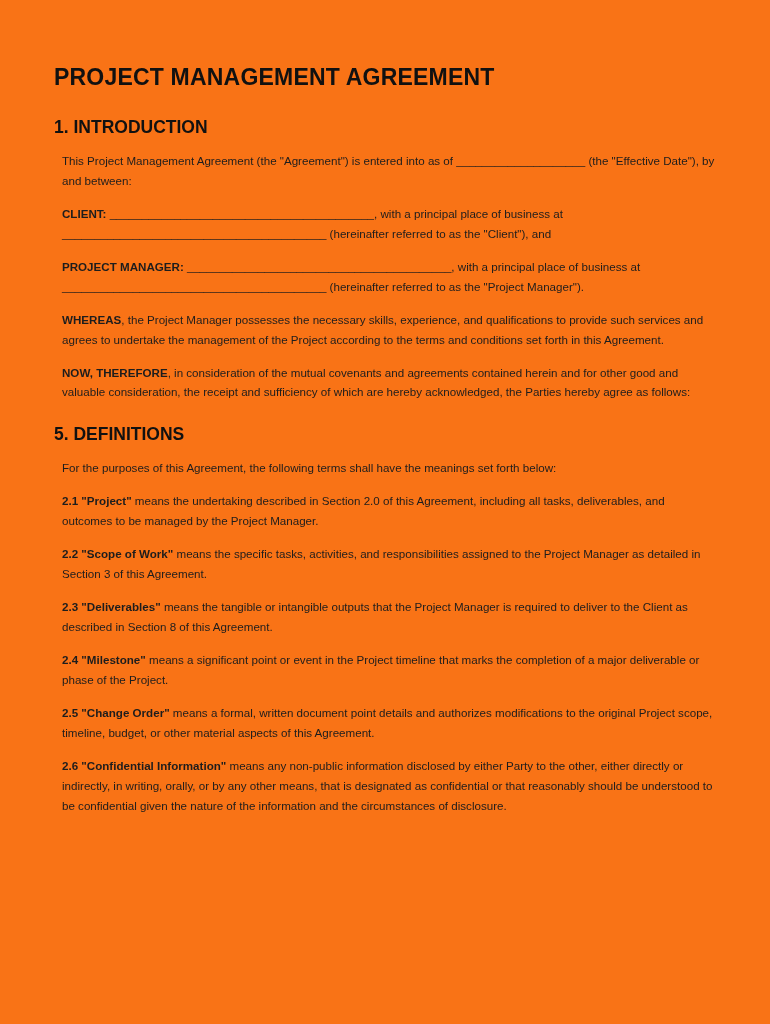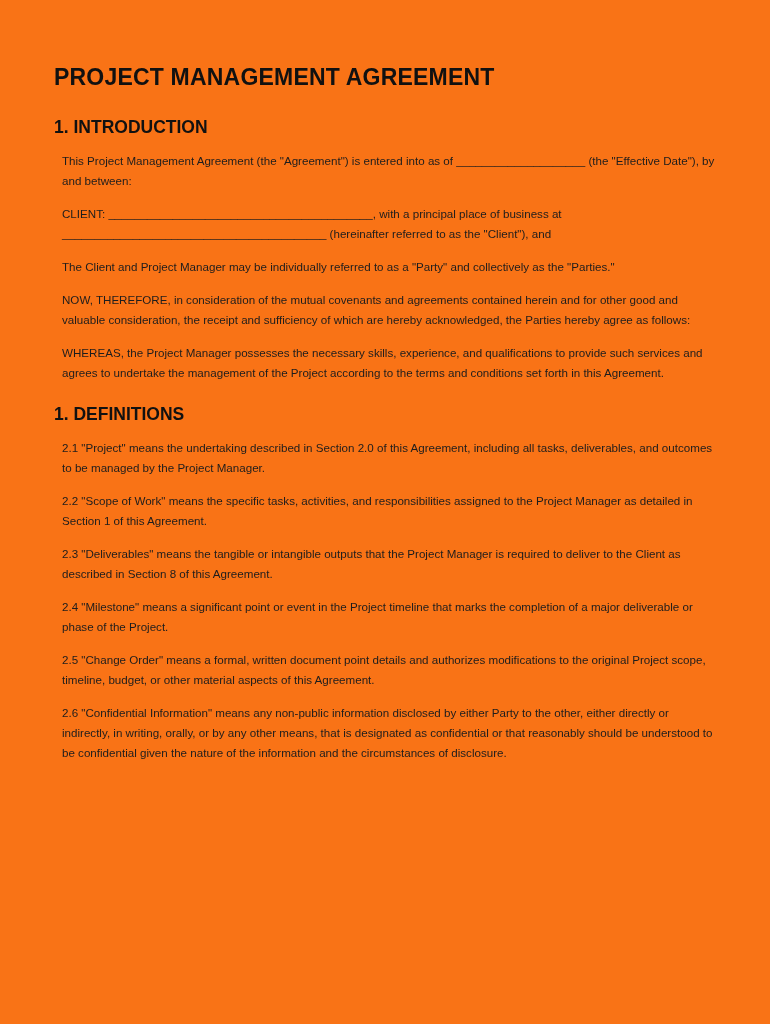--- a/index.html
+++ b/index.html
@@ -37,43 +37,44 @@
     color: #111111;
   }
   p.para {
     font-size: 11.6px;
     line-height: 1.72;
     margin: 0 0 13px 8px;
     color: #1d1d1d;
     text-align: left;
   }
   .b {
-    font-weight: normal;
+    font-weight: bold;
   }
   .section-block {
     margin: 0;
   }
 </style>
 </head>
 <body>
 
 <div class="page">
   <h1 class="doc-title">PROJECT MANAGEMENT AGREEMENT</h1>
   <div id="sections-root">
       <div class="section-block">
         <h2 class="heading">1. INTRODUCTION</h2>
         <p class="para"><span>This Project Management Agreement (the "Agreement") is entered into as of ____________________ (the "Effective Date"), by and between:</span></p>
         <p class="para"><span class="b">CLIENT:</span><span> _________________________________________, with a principal place of business at _________________________________________ (hereinafter referred to as the "Client"), and</span></p>
-        <p class="para"><span>The Client and Project Manager may be individually referred to as a "Party" and collectively as the "Parties."</span></p>
+        <p class="para"><span class="b">PROJECT MANAGER:</span><span> _________________________________________, with a principal place of business at _________________________________________ (hereinafter referred to as the "Project Manager").</span></p>
+        <p class="para"><span class="b">WHEREAS</span><span>, the Project Manager possesses the necessary skills, experience, and qualifications to provide such services and agrees to undertake the management of the Project according to the terms and conditions set forth in this Agreement.</span></p>
         <p class="para"><span class="b">NOW, THEREFORE</span><span>, in consideration of the mutual covenants and agreements contained herein and for other good and valuable consideration, the receipt and sufficiency of which are hereby acknowledged, the Parties hereby agree as follows:</span></p>
-        <p class="para"><span class="b">WHEREAS</span><span>, the Project Manager possesses the necessary skills, experience, and qualifications to provide such services and agrees to undertake the management of the Project according to the terms and conditions set forth in this Agreement.</span></p>
       </div>
       <div class="section-block">
-        <h2 class="heading">1. DEFINITIONS</h2>
+        <h2 class="heading">5. DEFINITIONS</h2>
+        <p class="para"><span>For the purposes of this Agreement, the following terms shall have the meanings set forth below:</span></p>
         <p class="para"><span class="b">2.1 "Project"</span><span> means the undertaking described in Section 2.0 of this Agreement, including all tasks, deliverables, and outcomes to be managed by the Project Manager.</span></p>
-        <p class="para"><span class="b">2.2 "Scope of Work"</span><span> means the specific tasks, activities, and responsibilities assigned to the Project Manager as detailed in Section 1 of this Agreement.</span></p>
+        <p class="para"><span class="b">2.2 "Scope of Work"</span><span> means the specific tasks, activities, and responsibilities assigned to the Project Manager as detailed in Section 3 of this Agreement.</span></p>
         <p class="para"><span class="b">2.3 "Deliverables"</span><span> means the tangible or intangible outputs that the Project Manager is required to deliver to the Client as described in Section 8 of this Agreement.</span></p>
         <p class="para"><span class="b">2.4 "Milestone"</span><span> means a significant point or event in the Project timeline that marks the completion of a major deliverable or phase of the Project.</span></p>
         <p class="para"><span class="b">2.5 "Change Order"</span><span> means a formal, written document point details and authorizes modifications to the original Project scope, timeline, budget, or other material aspects of this Agreement.</span></p>
         <p class="para"><span class="b">2.6 "Confidential Information"</span><span> means any non-public information disclosed by either Party to the other, either directly or indirectly, in writing, orally, or by any other means, that is designated as confidential or that reasonably should be understood to be confidential given the nature of the information and the circumstances of disclosure.</span></p>
       </div>
     </div>
 </div>
 
 </body></html>

